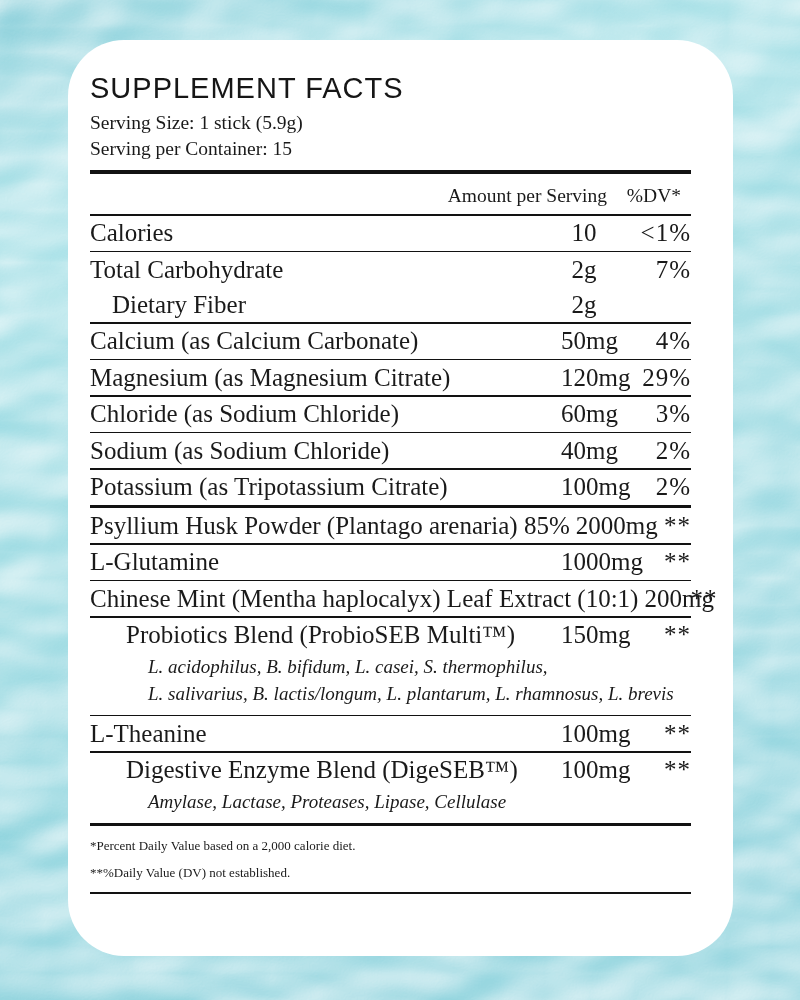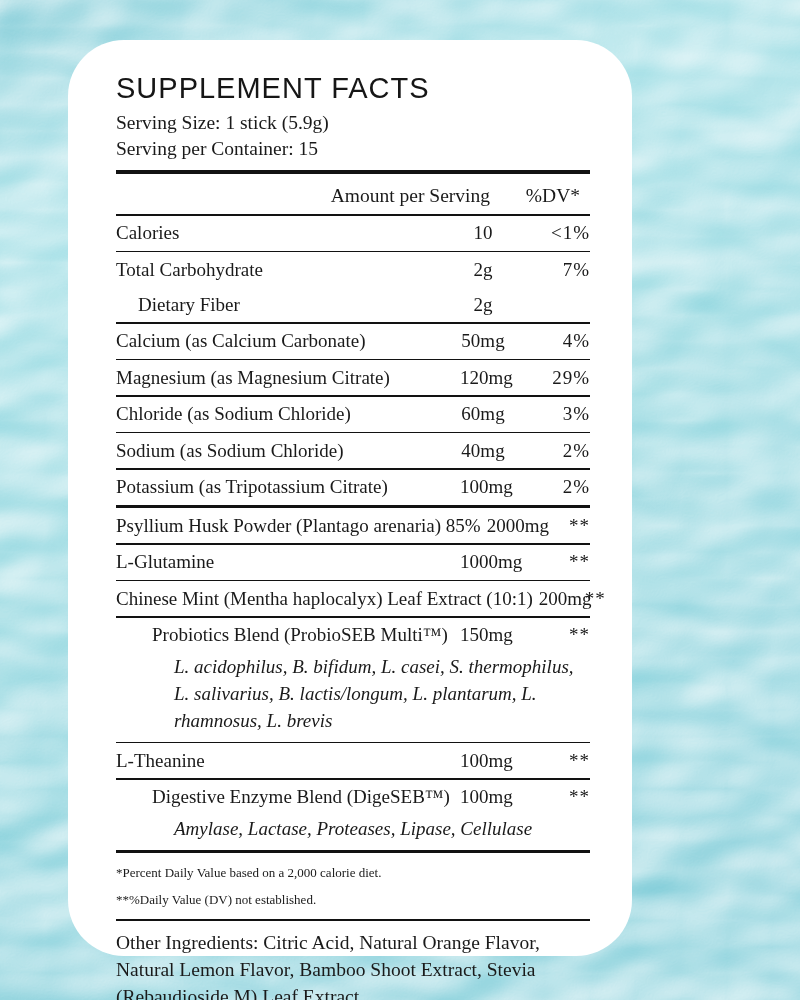--- a/index.html
+++ b/index.html
@@ -3,39 +3,39 @@
 <meta charset="utf-8">
 <style>
   html,body{margin:0;padding:0;}
   body{
     width:800px;height:1000px;position:relative;overflow:hidden;
     font-family:"Liberation Serif","DejaVu Serif",serif;
     color:#1a1a1a;background:#57c0cd;
   }
   .water-bg{position:absolute;left:0;top:0;width:800px;height:1000px;z-index:0;}
   .card{
-    position:absolute;left:68px;top:40px;width:564px;height:916px;z-index:1;
+    position:absolute;left:68px;top:40px;width:665px;height:916px;z-index:1;
     background:#ffffff;border-radius:56px;box-sizing:border-box;
-    padding:32px 42px 0 48px;
+    padding:32px 42px 0 22px;
   }
   .title{
     font-family:"Liberation Sans","DejaVu Sans",sans-serif;
     font-weight:400;font-size:29px;line-height:32px;letter-spacing:1px;
     margin:0 0 6px 0;color:#161616;
   }
   .serving-line{font-size:19.5px;line-height:26px;}
   .rule{border:0;margin:0;background:#121212;}
   .rule-heavy{height:3.5px;}
   .rule-top{margin-top:8px;}
   .rule-med{height:2px;}
   .rule-thin{height:1.5px;}
   .thead{position:relative;height:40px;}
-  .thead .amount-h{position:absolute;right:100px;bottom:7px;font-size:19.5px;white-space:nowrap;}
+  .thead .amount-h{position:absolute;right:84px;bottom:7px;font-size:19.5px;white-space:nowrap;}
   .thead .dv-h{position:absolute;right:10px;bottom:7px;font-size:19.5px;white-space:nowrap;}
-  .row-main{display:flex;align-items:center;padding:4.5px 0;font-size:19px;line-height:26px;}
+  .row-main{display:flex;align-items:center;padding:4.5px 0;font-size:25px;line-height:26px;}
   .cell-name{flex:1;padding-right:6px;white-space:nowrap;}
   .indent .cell-name{padding-left:22px;}
   .cell-amount{width:46px;text-align:center;white-space:nowrap;}
   .cell-dv{width:84px;text-align:right;white-space:nowrap;letter-spacing:1px;}
   .row-sub{font-size:19px;line-height:27px;padding:0 0 0 22px;font-style:italic;}
   .row-wrap.has-sub{padding-bottom:8px;margin-left:36px;}
   .footnotes{padding:6px 0;font-size:13px;line-height:27px;}
   .other{padding:8px 0;font-size:19.5px;line-height:27px;}
 </style>
 </head>
@@ -196,14 +196,13 @@
       </div>
       <div class="rule rule-heavy"></div>
     </div>
 
   <div class="footnotes">
     <div>*Percent Daily Value based on a 2,000 calorie diet.</div>
     <div>**%Daily Value (DV) not established.</div>
   </div>
   <div class="rule rule-med"></div>
 
-  <div class="other">Other Ingredients: Citric Acid, Natural Orange Flavor, Natural Lemon Flavor, Bamboo Shoot Extract, Stevia (Rebaudioside M) Leaf Extract</div>
 </div>
 
 </body></html>

